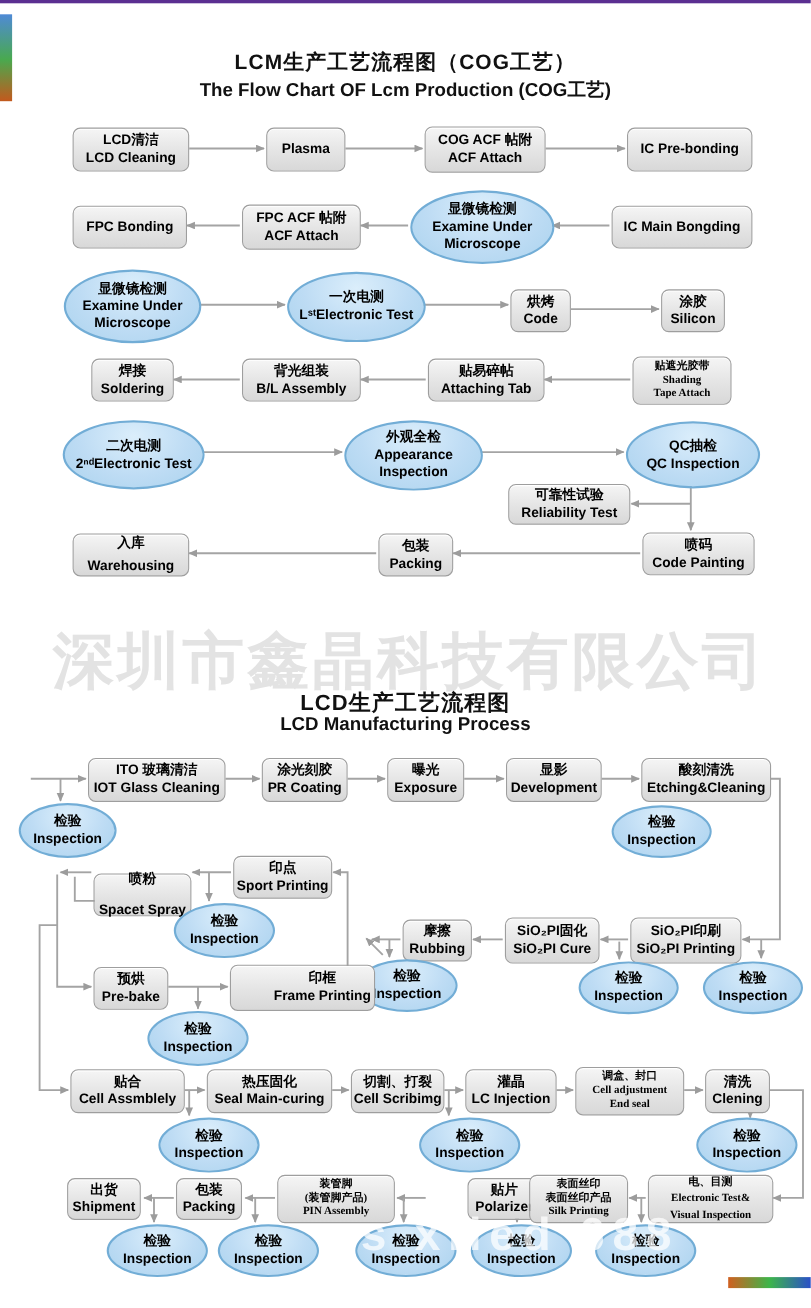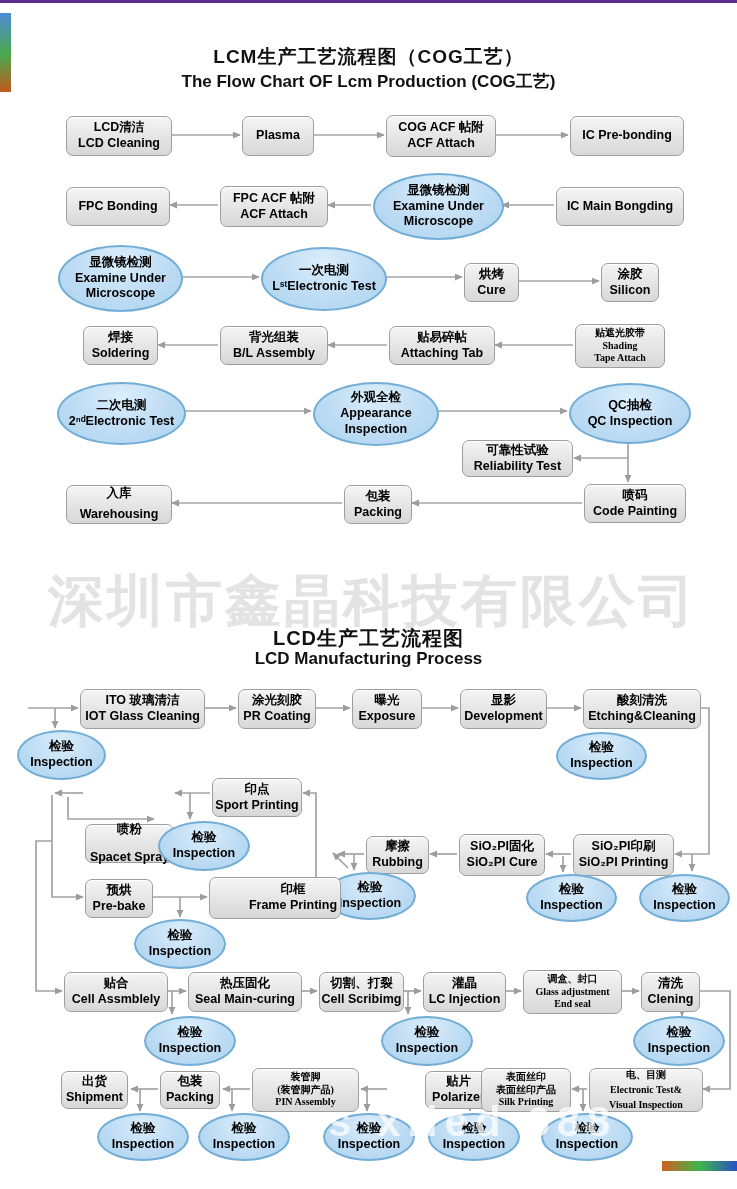--- a/index.html
+++ b/index.html
@@ -151,21 +151,21 @@
       <span>显微镜检测</span>
       <span>Examine Under</span>
       <span>Microscope</span>
     </div>
     <div class="node ellipse" style="left: 261px; top: 247px; width: 122px; height: 60px;">
       <span>一次电测</span>
       <span>LˢᵗElectronic Test</span>
     </div>
     <div class="node box" style="left: 464px; top: 263px; width: 53px; height: 37px;">
       <span>烘烤</span>
-      <span>Cure</span>
+      <span>Code</span>
     </div>
     <div class="node box" style="left: 601px; top: 263px; width: 56px; height: 37px;">
       <span>涂胶</span>
       <span>Silicon</span>
     </div>
     <div class="node box" style="left: 83px; top: 326px; width: 73px; height: 37px;">
       <span>焊接</span>
       <span>Soldering</span>
     </div>
     <div class="node box" style="left: 220px; top: 326px; width: 106px; height: 37px;">
@@ -231,21 +231,21 @@
       <span>Etching&amp;Cleaning</span>
     </div>
     <div class="node ellipse" style="left: 17px; top: 730px; width: 85px; height: 46px;">
       <span>检验</span>
       <span>Inspection</span>
     </div>
     <div class="node ellipse" style="left: 556px; top: 732px; width: 87px; height: 44px;">
       <span>检验</span>
       <span>Inspection</span>
     </div>
-    <div class="node box" style="left: 85px; top: 824px; width: 87px; height: 37px; gap: 12px;">
+    <div class="node box" style="left: 85px; top: 794px; width: 87px; height: 37px; gap: 12px;">
       <span>喷粉</span>
       <span>Spacet Spray</span>
     </div>
     <div class="node box" style="left: 212px; top: 778px; width: 88px; height: 37px;">
       <span>印点</span>
       <span>Sport Printing</span>
     </div>
     <div class="node ellipse" style="left: 158px; top: 821px; width: 88px; height: 46px;">
       <span>检验</span>
       <span>Inspection</span>
@@ -297,21 +297,21 @@
     <div class="node box" style="left: 319px; top: 972px; width: 83px; height: 38px;">
       <span>切割、打裂</span>
       <span>Cell Scribimg</span>
     </div>
     <div class="node box" style="left: 423px; top: 972px; width: 81px; height: 38px;">
       <span>灌晶</span>
       <span>LC Injection</span>
     </div>
     <div class="node box small" style="left: 523px; top: 970px; width: 97px; height: 42px;">
       <span>调盒、封口</span>
-      <span>Glass adjustment</span>
+      <span>Cell adjustment</span>
       <span>End seal</span>
     </div>
     <div class="node box" style="left: 641px; top: 972px; width: 57px; height: 38px;">
       <span>清洗</span>
       <span>Clening</span>
     </div>
     <div class="node ellipse" style="left: 144px; top: 1016px; width: 88px; height: 46px;">
       <span>检验</span>
       <span>Inspection</span>
     </div>

